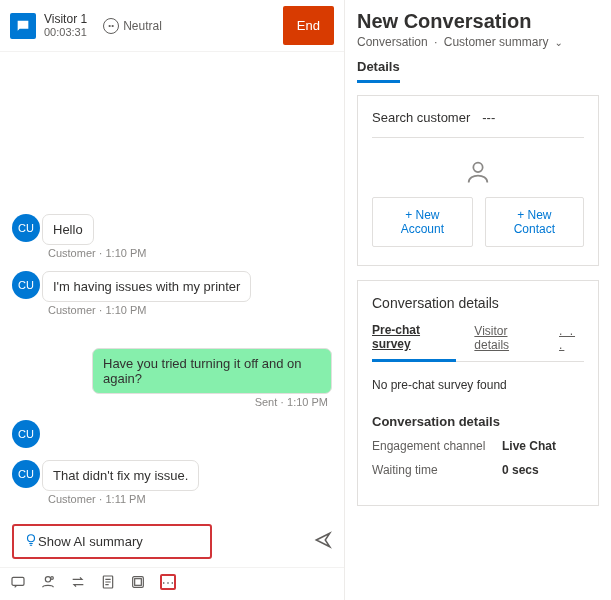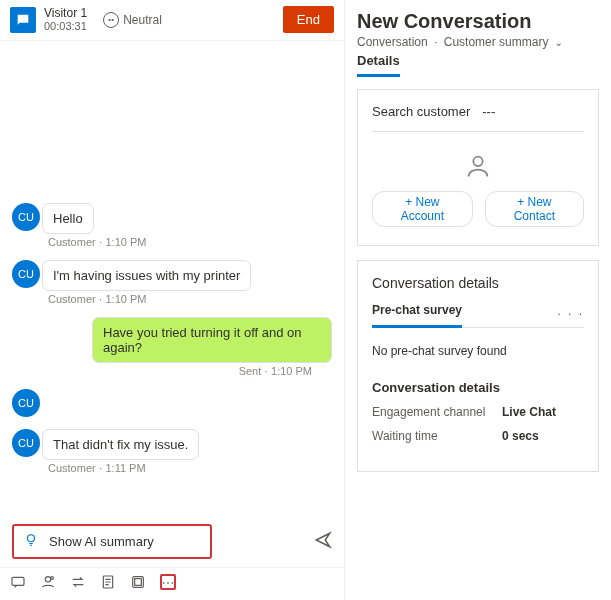--- a/index.html
+++ b/index.html
@@ -64,21 +64,21 @@
     align-items: center;
     justify-content: center;
     font-size: 8px;
     color: #605e5c;
   }
   .end-btn {
     margin-left: auto;
     background: #d83b01;
     color: #fff;
     border: none;
-    padding: 6px 14px;
+    padding: 12px 14px;
     font-size: 13px;
     cursor: pointer;
     border-radius: 2px;
   }
   
   .chat-body {
     flex: 1;
     overflow-y: auto;
     padding: 10px 12px;
     display: flex;
@@ -101,41 +101,42 @@
   }
   .bubble {
     border: 1px solid #e1dfdd;
     border-radius: 7px;
     padding: 7px 10px;
     font-size: 13px;
     max-width: 240px;
     background: #fff;
   }
   .bubble.agent {
-    background: #bef264;
+    background: #86efac;
     border-color: #e1dfdd;
+    margin-top: 20px;
   }
   .msg-meta {
     font-size: 11px;
     color: #8a8886;
     margin-top: 2px;
     margin-left: 36px;
   }
-  .msg-meta.right { text-align: right; margin-left: 0; margin-right: 20px; }
+  .msg-meta.right { text-align: right; margin-left: 0; margin-right: 4px; }
   
   .ai-summary-row {
     display: flex;
     align-items: center;
     padding: 8px 12px;
     gap: 8px;
   }
   .ai-summary-btn {
     display: flex;
     align-items: center;
-    gap: 11px;
+    gap: 0;
     border: 2px solid #d13438;
     border-radius: 3px;
     padding: 7px 10px;
     background: #fff;
     cursor: pointer;
     font-size: 13px;
     color: #323130;
     width: 200px;
     text-align: left;
   }
@@ -161,21 +162,21 @@
     align-items: center;
     justify-content: center;
   }
   .more-box {
     border: 2px solid #d13438;
     padding: 1px 4px;
     border-radius: 2px;
   }
   
   .rp-title { font-size: 20px; font-weight: 600; margin-bottom: 2px; }
-  .rp-breadcrumb { font-size: 12px; color: #605e5c; display: flex; align-items: center; gap: 6px; margin-bottom: 4px; }
+  .rp-breadcrumb { font-size: 12px; color: #605e5c; display: flex; align-items: center; gap: 6px; margin-bottom: 10px; }
   .rp-breadcrumb .chev { font-size: 10px; }
   .rp-tab {
     font-size: 13px;
     font-weight: 600;
     padding-bottom: 6px;
     border-bottom: 3px solid #0078d4;
     display: inline-block;
     margin-bottom: 12px;
   }
   .card {
@@ -195,27 +196,27 @@
   }
   .person-icon { text-align: center; color: #8a8886; margin-bottom: 8px; }
   .person-icon svg { width: 28px; height: 28px; stroke: #8a8886; fill: none; stroke-width:1.5; }
   .search-prompt { text-align: center; font-size: 12px; color: #605e5c; margin-bottom: 18px; }
   .btn-row { display: flex; gap: 12px; justify-content: center; }
   .btn-outline {
     border: 1px solid #e1dfdd;
     background: #fff;
     color: #0078d4;
     font-size: 12px;
-    padding: 3px 10px;
-    cursor: pointer;
-    border-radius: 12px;
+    padding: 10px 10px;
+    cursor: pointer;
+    border-radius: 2px;
   }
   .section-title { font-size: 14px; margin-bottom: 12px; color: #323130; }
   .subtab-row { display: flex; gap: 18px; align-items: center; border-bottom: 1px solid #e1dfdd; margin-bottom: 16px; }
-  .subtab { font-size: 12px; padding-bottom: 8px; color: #605e5c; cursor: pointer; }
+  .subtab { font-size: 12px; padding-bottom: 8px; color: #605e5c; cursor: pointer; text-decoration: underline; }
   .subtab.active { color: #323130; font-weight: 600; border-bottom: 3px solid #0078d4; margin-bottom: -1px; }
   .subtab.ellipsis { margin-left: auto; letter-spacing: 2px; }
   .empty { font-size: 12px; color: #323130; margin-bottom: 22px; }
   .detail-subtitle { font-size: 13px; font-weight: 600; margin-bottom: 10px; }
   .kv { display: flex; font-size: 12px; color: #605e5c; margin-bottom: 10px; }
   .kv .k { width: 130px; }
   .kv .v { font-weight: 600; color: #323130; }
 </style>
 </head>
 <body>
@@ -357,20 +358,21 @@
     <div class="btn-row">
       <button class="btn-outline">+ New Account</button>
       <button class="btn-outline">+ New Contact</button>
     </div>
   </div>
 
   <div class="card">
     <div class="section-title">Conversation details</div>
     <div class="subtab-row">
       <div class="subtab active">Pre-chat survey</div>
+      <div class="subtab">Visitor details</div>
       <div class="subtab ellipsis">. . .</div>
     </div>
     <div class="empty">No pre-chat survey found</div>
     <div class="detail-subtitle">Conversation details</div>
     <div class="kv">
       <span class="k">Engagement channel</span>
       <span class="v">Live Chat</span>
     </div>
     <div class="kv">
       <span class="k">Waiting time</span>

